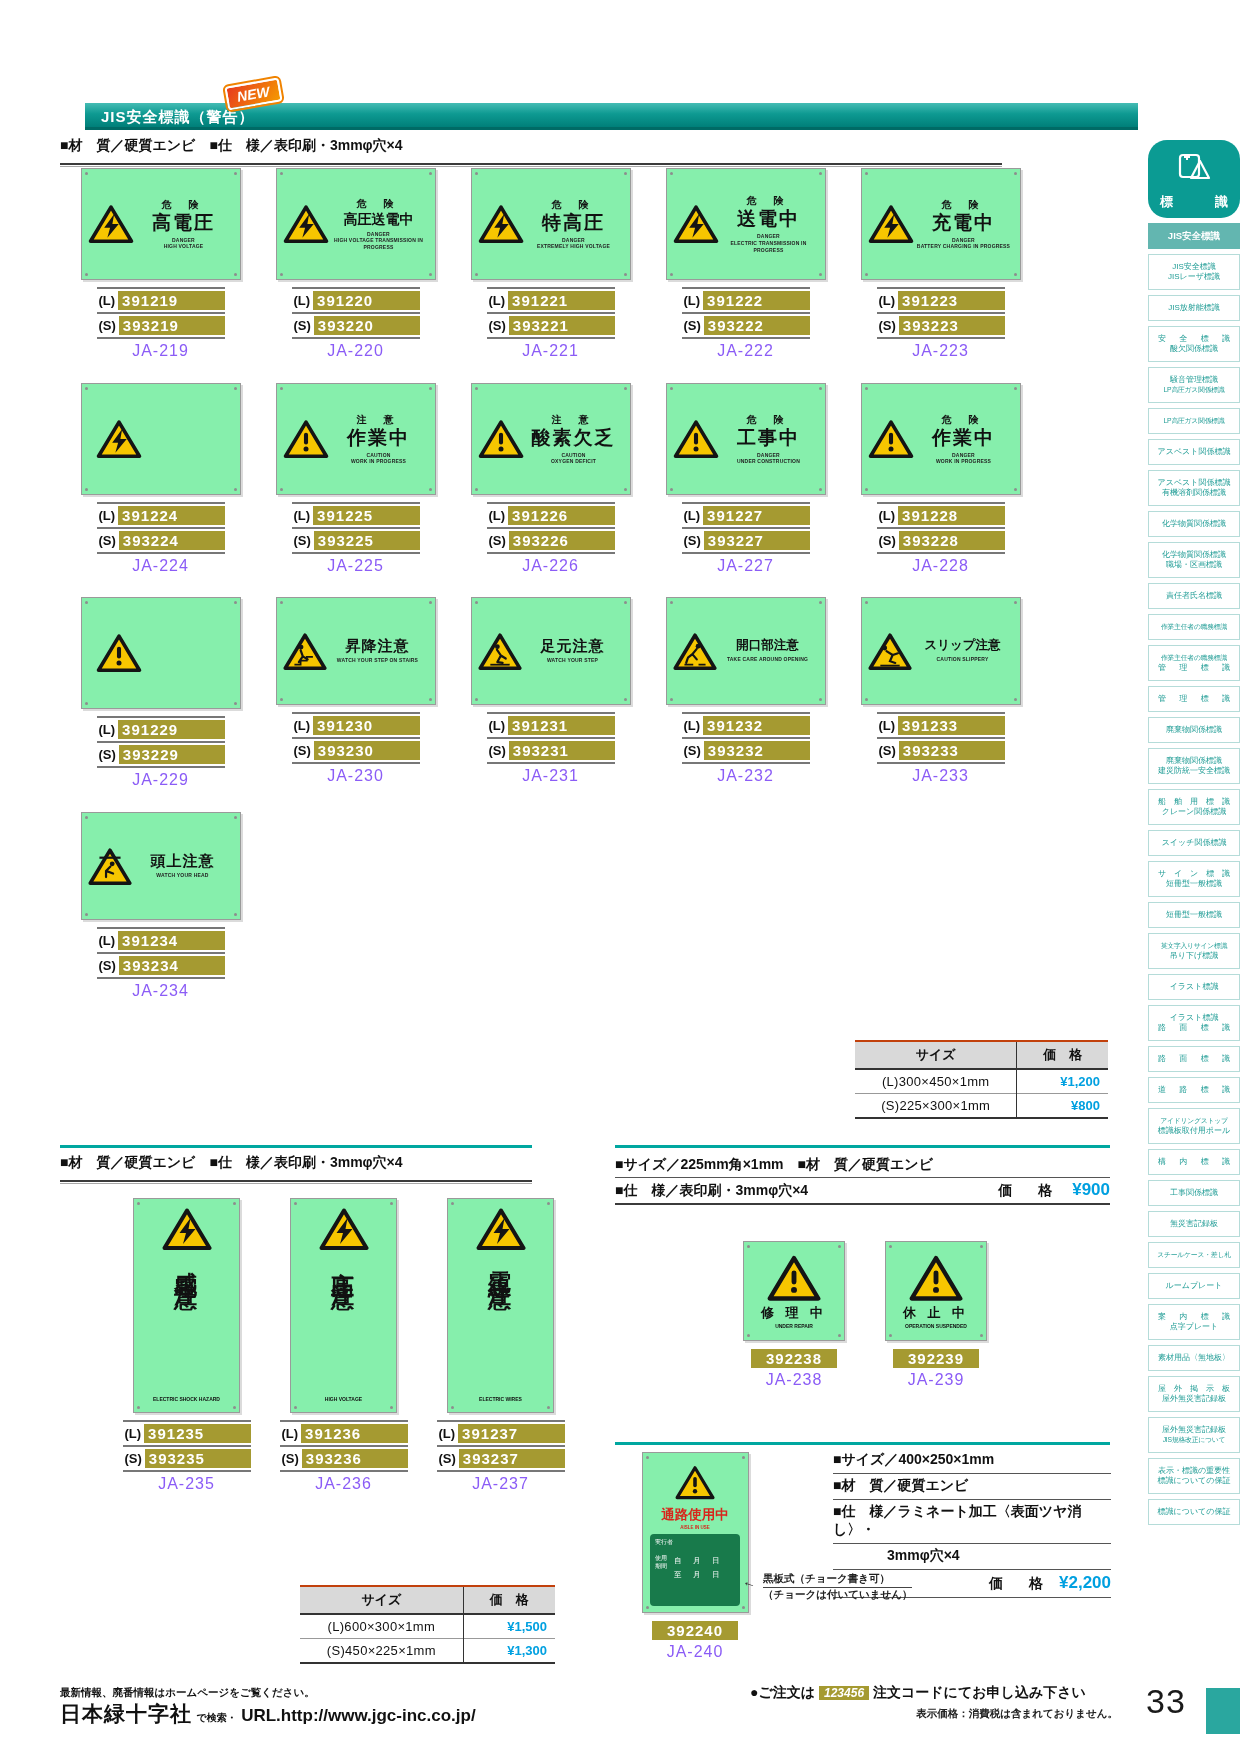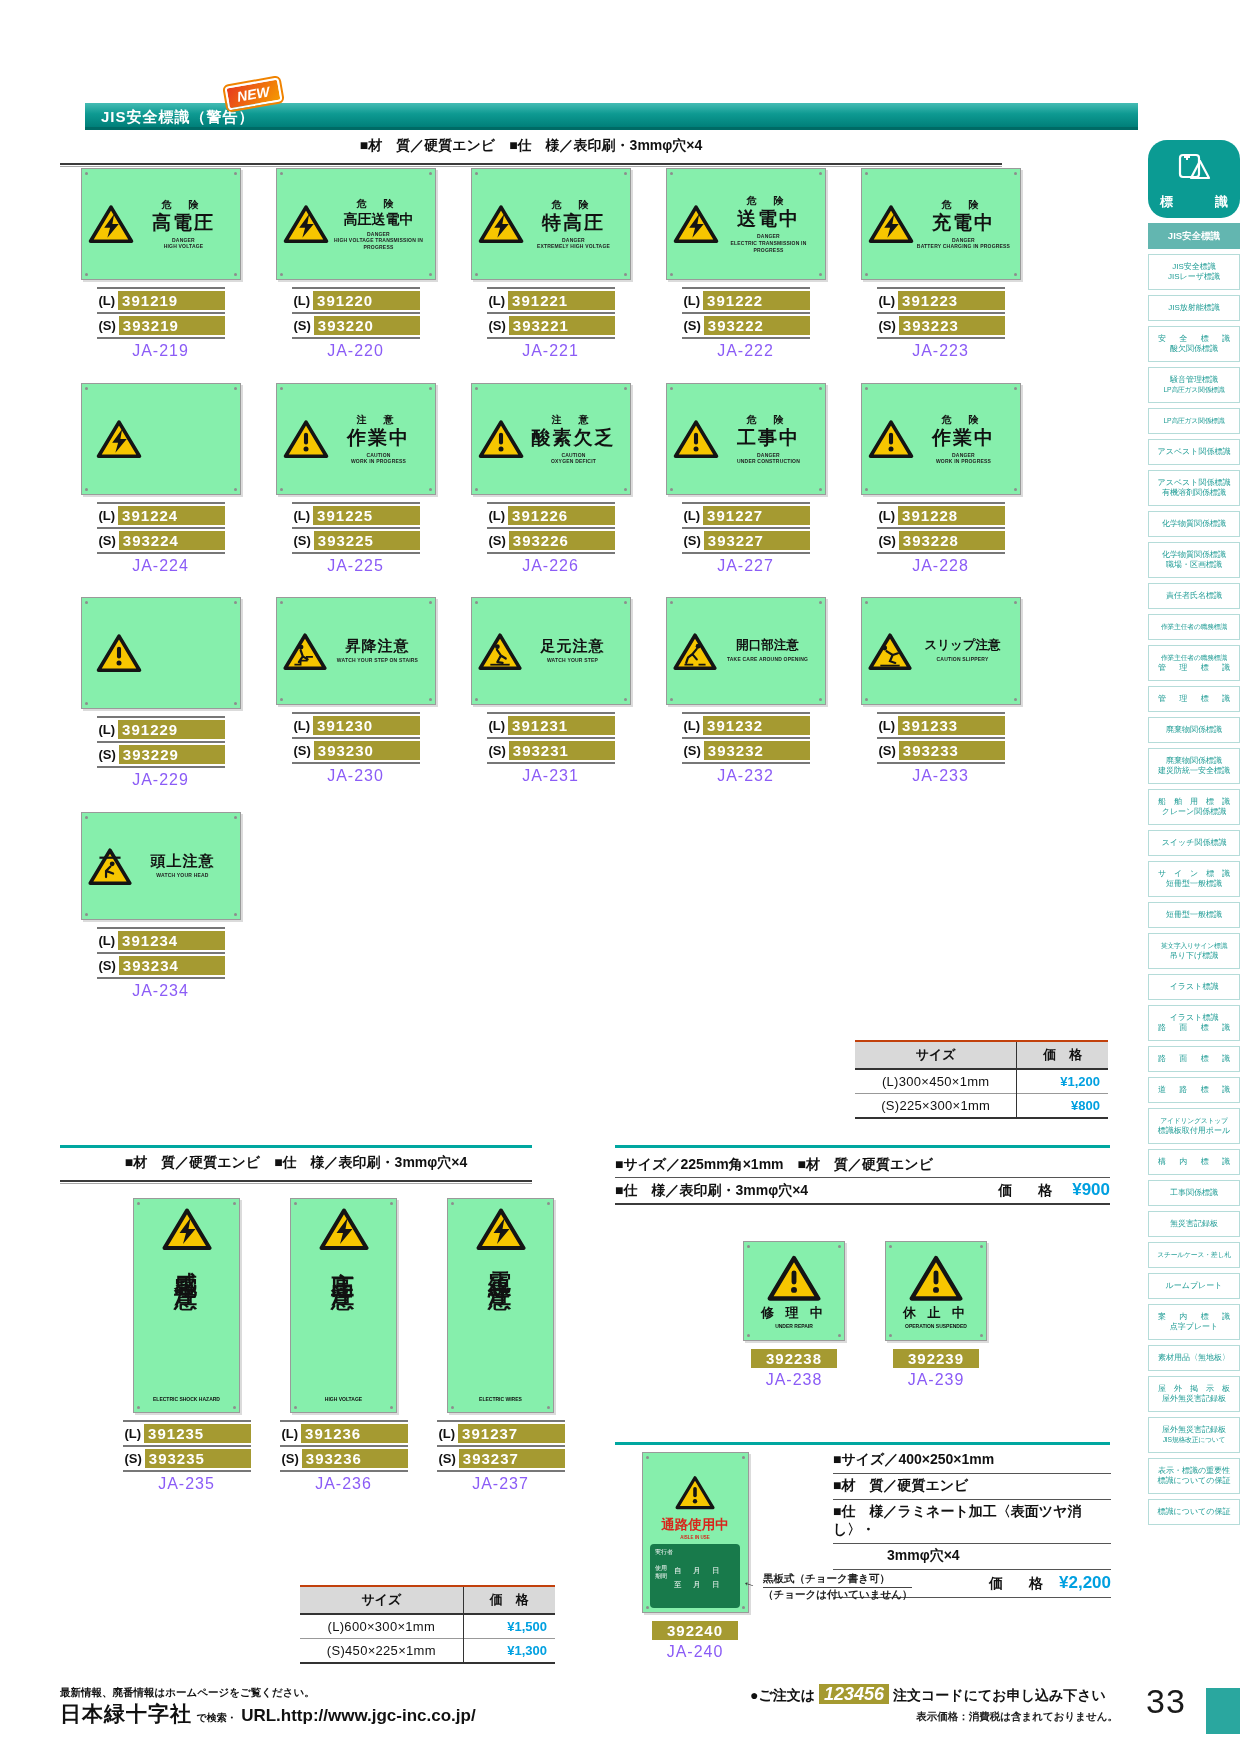--- a/index.html
+++ b/index.html
@@ -8,21 +8,21 @@
   .abs{position:absolute;}
 
   
   #titlebar{left:85px;top:103px;width:1053px;height:27px;
     background:linear-gradient(180deg,#45bcb4 0%,#0e9a92 45%,#007f79 100%);
     border-bottom:3px solid #006a65;color:#fff;font-weight:bold;font-size:15px;
     letter-spacing:1px;line-height:27px;padding-left:16px;box-sizing:border-box;}
   #newbadge{left:226px;top:82px;transform:rotate(-10deg);background:linear-gradient(135deg,#e73a1e,#f59a00);
     color:#fff;font-weight:bold;font-style:italic;font-size:14px;padding:2px 9px;border:2px solid #fff;
     outline:2px solid #f08300;border-radius:4px;z-index:5;}
-  .spec{font-weight:bold;font-size:14px;color:#111;padding-bottom:8px;border-bottom:2px solid #3b3b3b;position:relative;text-align:center;}
+  .spec{font-weight:bold;font-size:14px;color:#111;padding-bottom:8px;border-bottom:2px solid #3b3b3b;position:relative;}
   .spec::after{content:"";position:absolute;left:0;right:0;bottom:-4px;height:1px;background:#a8a8a8;}
   #spec1{left:60px;top:137px;width:942px;}
 
   
   .grid-row{left:63px;width:975px;display:grid;grid-template-columns:repeat(5,195px);justify-items:center;}
   #row1{top:168px;} #row2{top:383px;} #row3{top:597px;} #row4{top:812px;}
   .product{width:180px;}
   .sign-card{position:relative;background:#86efac;border:1px solid #9a9a9a;box-shadow:2px 2px 0 rgba(0,0,0,.14);
     box-sizing:border-box;margin:0 auto;}
   .screw{position:absolute;width:3px;height:3px;border-radius:50%;background:#8d8d8d;}
@@ -79,21 +79,21 @@
   .plabel{font-weight:bold;font-size:14px;letter-spacing:6px;margin-right:10px;}
   .pval{color:var(--blue,#00a0e0);font-weight:bold;font-size:17px;}
   #sqsigns{display:flex;gap:40px;margin:16px 0 0 128px;}
   .sq-card{width:102px;height:100px;display:flex;flex-direction:column;align-items:center;justify-content:center;padding:4px;}
   .sq-main{font-size:13px;font-weight:bold;letter-spacing:4px;margin-top:2px;color:#111;}
   .sq-en{font-size:5px;font-weight:bold;margin-top:1px;}
   .sqp{width:102px;margin-top:20px;}
 
   #sec4{left:615px;top:1442px;width:495px;}
   .aisle-product{position:absolute;left:25px;top:10px;width:110px;}
-  .aisle-card{width:107px;height:161px;display:flex;flex-direction:column;align-items:center;padding:22px 4px 4px;}
+  .aisle-card{width:107px;height:161px;display:flex;flex-direction:column;align-items:center;padding:12px 4px 4px;}
   .aisle-title{color:var(--red,#d8261c);font-size:13.5px;font-weight:bold;margin-top:2px;}
   .aisle-en{color:var(--red,#d8261c);font-size:4.5px;font-weight:bold;margin-top:1px;}
   .board{background:var(--green,#187a4b);border-radius:4px;width:90px;height:72px;margin-top:4px;
     color:#fff;padding:4px 5px;box-sizing:border-box;text-align:left;}
   .b1{font-size:6px;}
   .b2{display:flex;margin-top:7px;}
   .b2a{font-size:6px;line-height:8px;width:14px;word-break:break-all;margin-right:5px;}
   .b2b .bline{display:block;font-size:7.5px;line-height:14px;letter-spacing:2px;}
   .aisle-specs{position:absolute;left:218px;top:6px;width:278px;}
   .sline{font-weight:bold;font-size:14px;border-bottom:1px solid #555;padding:3px 0 4px;}
@@ -104,21 +104,21 @@
   .chalk-arrow{position:absolute;left:128px;top:132px;font-size:14px;color:#333;transform:rotate(18deg);}
 
   
   #footer-left{left:60px;top:1686px;}
   .f-info{font-size:10.5px;font-weight:bold;}
   .f-brand{font-size:21px;font-weight:bold;letter-spacing:1px;}
   .f-search{font-size:10px;font-weight:bold;}
   .f-url{font-size:17px;font-weight:bold;}
   #footer-right{left:750px;top:1684px;width:368px;}
   .order-line{font-size:14px;font-weight:bold;white-space:nowrap;}
-  .order-badge{background:var(--olive,#a59a31);color:#fff;font-style:italic;padding:0 5px;font-size:18px;}
+  .order-badge{background:var(--olive,#a59a31);color:#fff;font-style:italic;padding:0 5px;font-size:12px;}
   .tax{font-size:10.5px;font-weight:bold;text-align:right;margin-top:5px;color:#222;}
   #pagenum{left:1146px;top:1682px;font-size:34px;color:#1a1a1a;letter-spacing:1px;}
   #pageblock{left:1206px;top:1688px;width:34px;height:46px;background:#2aa79f;}
 
   
   #sidebar{left:1148px;top:140px;width:92px;}
   .sb-head{background:#0b9b93;color:#fff;text-align:center;padding:9px 0 7px;border-radius:19px;}
   .sb-glyph{display:inline-block;line-height:0;}
   .sb-head-label{font-size:13px;font-weight:bold;margin-top:6px;text-align:justify;text-align-last:justify;padding:0 12px;}
   .sb-item{border:1px solid #b5dcd9;background:#fff;color:#1f9c95;text-align:center;margin-top:5px;

